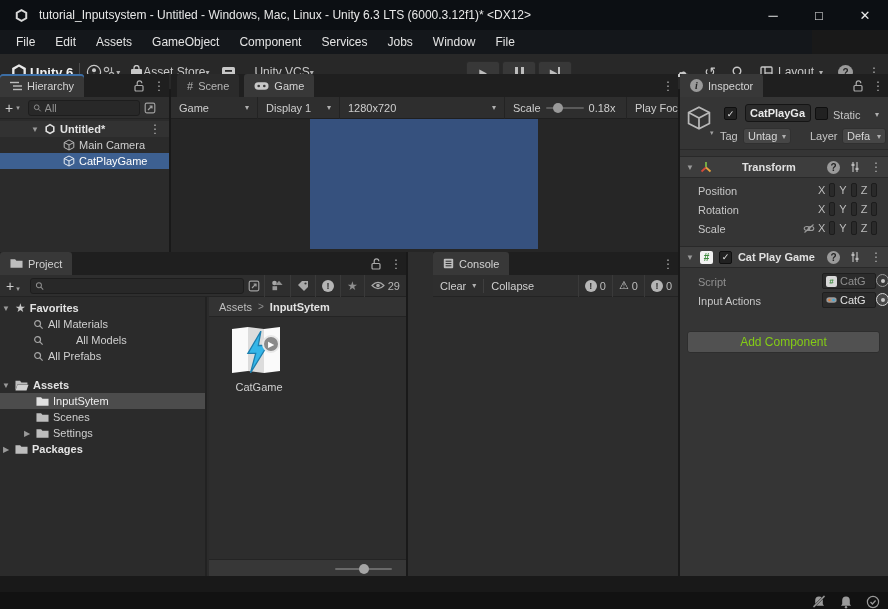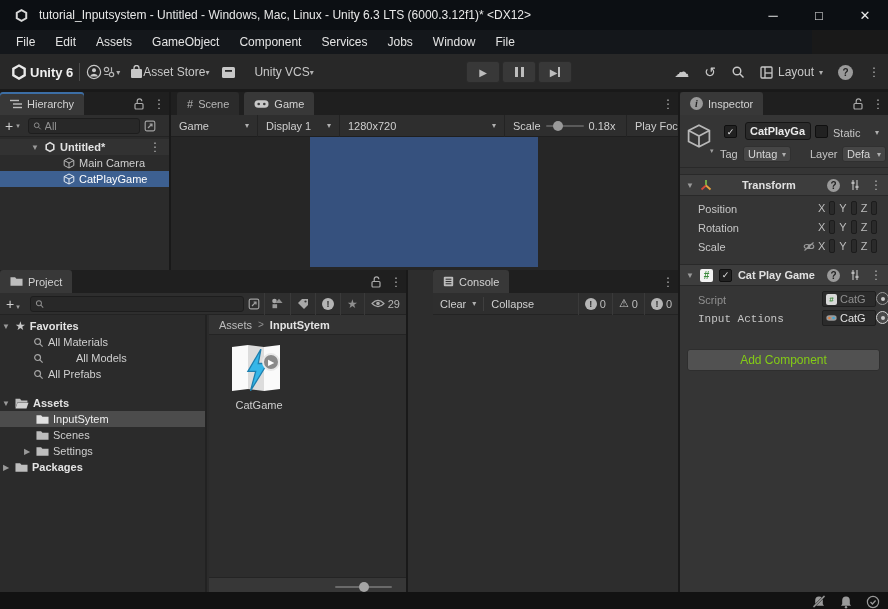--- a/index.html
+++ b/index.html
@@ -30,21 +30,21 @@
   .play-btn { width:34px; height:22px; background:#383838; border:1px solid #2a2a2a; border-radius:3px; display:flex; align-items:center; justify-content:center; color:#bdbdbd; font-size:10px; }
   .pause-bars { display:flex; gap:3px; }
   .pause-bars i { width:3px; height:10px; background:#bdbdbd; }
   .step-wrap { display:flex; align-items:center; gap:1px; }
   .step-bar { width:2px; height:10px; background:#bdbdbd; }
   #tb-right { position:absolute; right:8px; top:0; height:36px; display:flex; align-items:center; gap:15px; }
   .tb-ic { color:#c8c8c8; font-size:14px; display:flex; align-items:center; }
   .q-circle { width:15px; height:15px; border-radius:50%; background:#9a9a9a; color:#232323; font-weight:700; font-size:10px; display:flex; align-items:center; justify-content:center; }
 
   
-  #main { position:absolute; left:0; top:92px; width:784px; height:502px; }
+  #main { position:absolute; left:0; top:74px; width:784px; height:502px; }
   .panel { position:absolute; overflow:hidden; }
   .tabstrip { position:relative; height:23px; background:#1f1f1f; display:flex; align-items:flex-end; }
   .tab { display:flex; align-items:center; gap:5px; height:23px; padding:0 10px; background:#383838; border-radius:3px 3px 0 0; color:#d2d2d2; font-size:11px; white-space:nowrap; }
   .tab.inactive { background:#2b2b2b; color:#b5b5b5; }
   .tab.focused { box-shadow: inset 0 2px 0 #3c6ea5; }
   .strip-right { position:absolute; right:4px; top:0; height:23px; display:flex; align-items:center; gap:9px; }
   .kebab { color:#b5b5b5; font-size:12px; }
   .ptoolbar { height:22px; background:#2e2e2e; border-bottom:1px solid #232323; display:flex; align-items:center; position:relative; }
   .search-field { height:16px; background:#282828; border:1px solid #1d1d1d; border-radius:3px; display:flex; align-items:center; padding:0 4px; gap:3px; }
   .search-field input { background:transparent; border:none; outline:none; color:#cfcfcf; font-size:11px; font-family:"Liberation Sans",sans-serif; width:100%; }
@@ -484,21 +484,21 @@
         <span class="dim" style="margin-left:18px;">Script</span>
         <span class="obj-field">
           <span style="width:11px;height:11px;background:#d8d8d8;border-radius:2px;display:flex;align-items:center;justify-content:center;color:#3c8a3c;font-weight:700;font-size:8px;flex:none;">#</span>
           <span class="dim">CatG</span>
         </span>
         <span class="obj-picker">
             <i></i>
           </span>
       </div>
       <div class="insp-row">
-        <span style="margin-left:18px;font-family:Liberation Mono, monospace;">Input Actions</span>
+        <span style="margin-left:18px;">Input Actions</span>
         <span class="obj-field">
           <span>
             <svg width="11" height="8" viewBox="0 0 16 10">
                 <rect x="0.5" y="1" width="15" height="8" rx="4" fill="#9a9a9a"></rect>
                 <circle cx="5" cy="5" r="1.8" fill="#e07b39"></circle>
                 <circle cx="11" cy="5" r="1.8" fill="#3fa7d6"></circle>
               </svg>
           </span>
           <span style="color:#e2e2e2;">CatG</span>
         </span>

